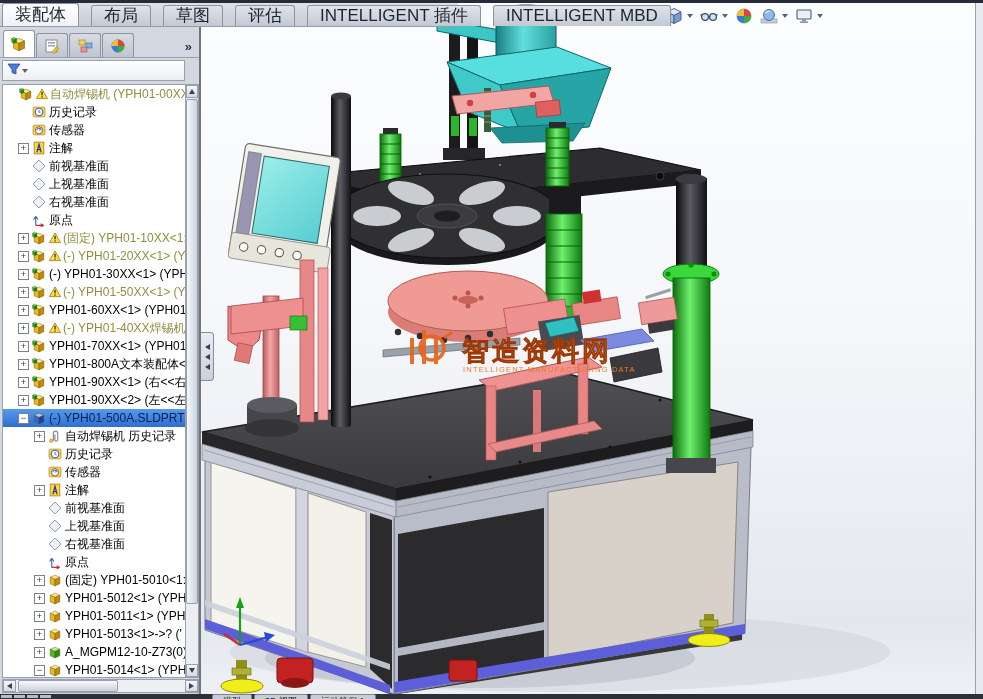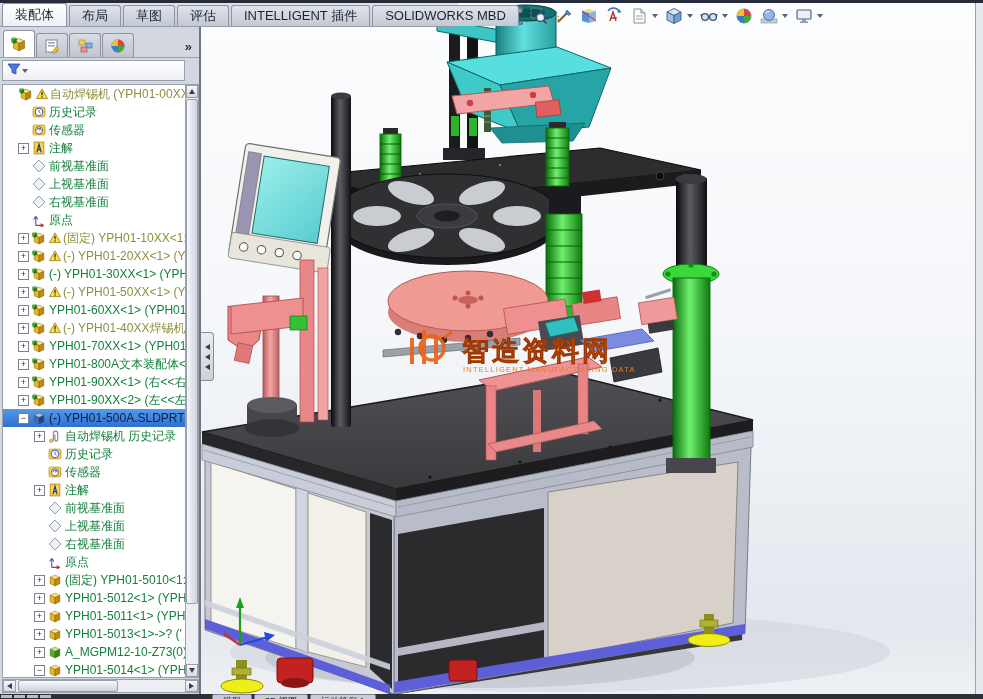--- a/index.html
+++ b/index.html
@@ -17,23 +17,23 @@
   .hud{position:absolute;left:305px;top:4px;display:flex;align-items:center;gap:7px;z-index:6;}
   .hicon{width:18px;height:18px;display:inline-block;cursor:pointer;}
   .hicon svg{width:18px;height:18px;display:block;}
   .caret{width:0;height:0;border-left:3.5px solid transparent;border-right:3.5px solid transparent;
          border-top:4px solid #5a6270;display:inline-block;margin-left:-3px;}
 
   
   .tabbar{position:absolute;left:0;top:3px;width:458px;height:24px;z-index:7;
           background:linear-gradient(#dde1e8,#c7ccd5);border-bottom:1px solid #959bab;
           display:flex;align-items:flex-end;padding-left:2px;box-sizing:border-box;}
-  .rtab{height:20px;line-height:20px;padding:0 12px;font-size:13px;color:#1c2430;cursor:pointer;
+  .rtab{height:20px;line-height:20px;padding:0 12px;font-size:17px;color:#1c2430;cursor:pointer;
         background:linear-gradient(#dfe3ea,#c3c9d3);border:1px solid #8d93a3;border-bottom:none;
-        border-radius:3px 3px 0 0;margin-right:2px;white-space:nowrap;}
+        border-radius:3px 3px 0 0;margin-right:12px;white-space:nowrap;}
   .rtab.active{background:linear-gradient(#ffffff,#eef1f5);height:22px;line-height:22px;}
 
   
   .panel{position:absolute;left:0;top:27px;width:200px;height:667px;background:#d3d7df;z-index:4;}
   .ptabs{position:absolute;left:0;top:4px;width:199px;height:27px;border-bottom:1px solid #9aa0ae;
          display:flex;align-items:flex-end;padding-left:3px;gap:1px;box-sizing:border-box;}
   .ptab{width:30px;height:23px;display:flex;align-items:center;justify-content:center;cursor:pointer;
         background:linear-gradient(#d8dce3,#bfc5cf);border:1px solid #8d93a3;border-bottom:none;border-radius:3px 3px 0 0;}
   .ptab.active{background:#fff;height:26px;}
   .ptab svg{width:16px;height:16px;}
@@ -47,21 +47,21 @@
            border:1px solid #98a0ad;border-right:none;box-sizing:border-box;overflow:hidden;}
   .trow{height:18px;display:flex;align-items:center;white-space:nowrap;overflow:hidden;cursor:default;}
   .trow.selected{background:linear-gradient(#549aec,#2f6fd0);}
   .exp{width:11px;height:11px;box-sizing:border-box;border:1px solid #7a8290;background:#fff;
        font-size:9px;line-height:8px;text-align:center;color:#333;margin-right:3px;flex:none;}
   .exp.none{visibility:hidden;}
   .ticon{width:14px;height:14px;flex:none;margin-right:3px;}
   .ticon svg{width:14px;height:14px;display:block;}
   .twarn{width:12px;height:12px;flex:none;margin-right:2px;}
   .twarn svg{width:12px;height:12px;display:block;}
-  .tlabel{font-size:12px;color:#15803d;}
+  .tlabel{font-size:12px;color:#000000;}
   .tlabel.olive{color:#8f8f3f;}
   .trow.selected .tlabel{color:#071f4e;}
 
   
   .vscroll{position:absolute;left:185px;top:57px;width:14px;height:594px;background:#eceef2;
            border:1px solid #98a0ad;box-sizing:border-box;}
   .sbtn{position:absolute;left:0;width:12px;height:13px;background:linear-gradient(#f6f8fa,#d5dae2);
         border:1px solid #98a0ad;box-sizing:border-box;display:flex;align-items:center;justify-content:center;cursor:pointer;}
   .tri-up{width:0;height:0;border-left:3.5px solid transparent;border-right:3.5px solid transparent;border-bottom:5px solid #3a404c;}
   .tri-dn{width:0;height:0;border-left:3.5px solid transparent;border-right:3.5px solid transparent;border-top:5px solid #3a404c;}
@@ -483,21 +483,21 @@
       </div>
   </div>
   <div class="vline"></div>
 
   <div class="tabbar">
       <div class="rtab active">装配体</div>
       <div class="rtab">布局</div>
       <div class="rtab">草图</div>
       <div class="rtab">评估</div>
       <div class="rtab">INTELLIGENT 插件</div>
-      <div class="rtab">SOLIDWORKS MBD</div>
+      <div class="rtab">INTELLIGENT MBD</div>
     </div>
 
   <div class="panel">
     <div class="ptabs">
         <div class="ptab active">
           <svg viewBox="0 0 13 13" width="16" height="16">
             <polygon points="2,4 6.5,2 11,4 6.5,6" fill="#ffe690" stroke="#6a5200" stroke-width=".4"></polygon>
             <polygon points="2,4 6.5,6 6.5,12 2,10" fill="#e8b820" stroke="#6a5200" stroke-width=".4"></polygon>
             <polygon points="6.5,6 11,4 11,10 6.5,12" fill="#c08a10" stroke="#6a5200" stroke-width=".4"></polygon>
             <polygon points="0.5,2 2.5,1 4.5,2 2.5,3" fill="#88e060" stroke="#1f6a10" stroke-width=".3"></polygon>

